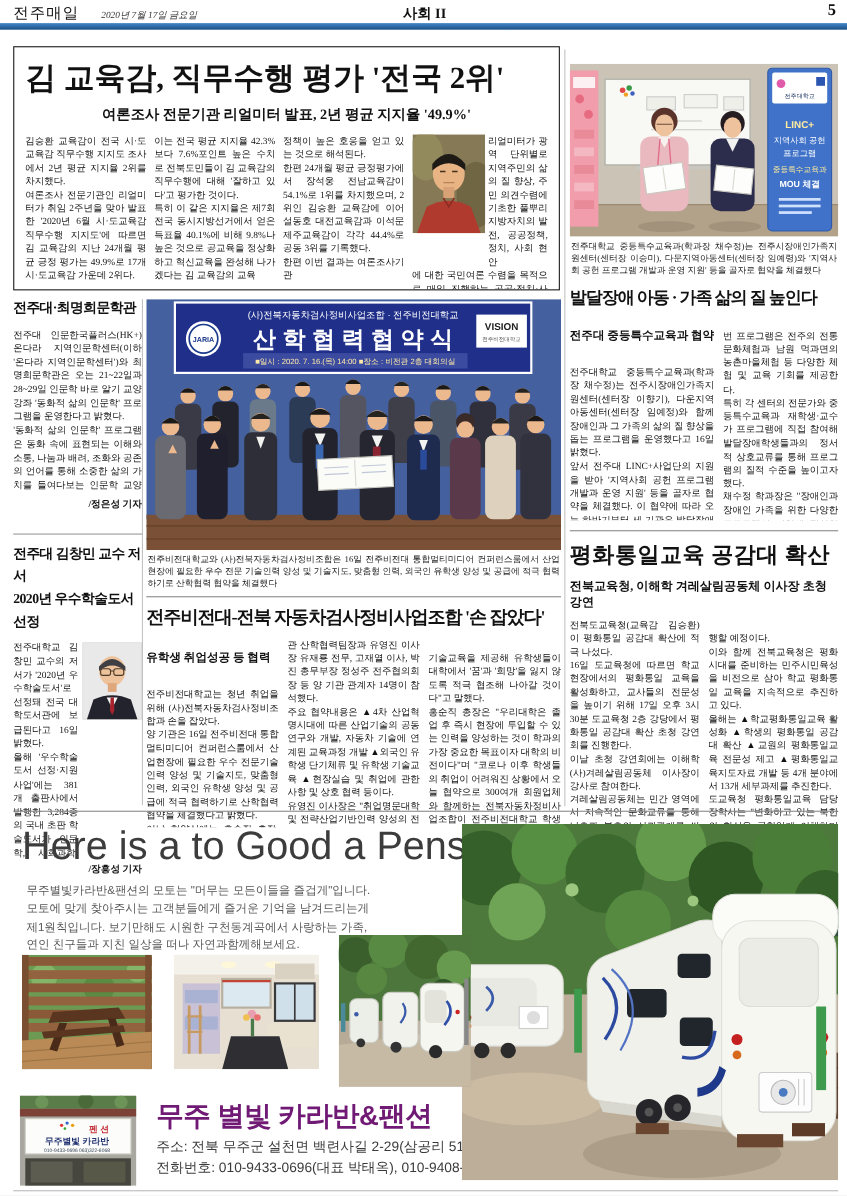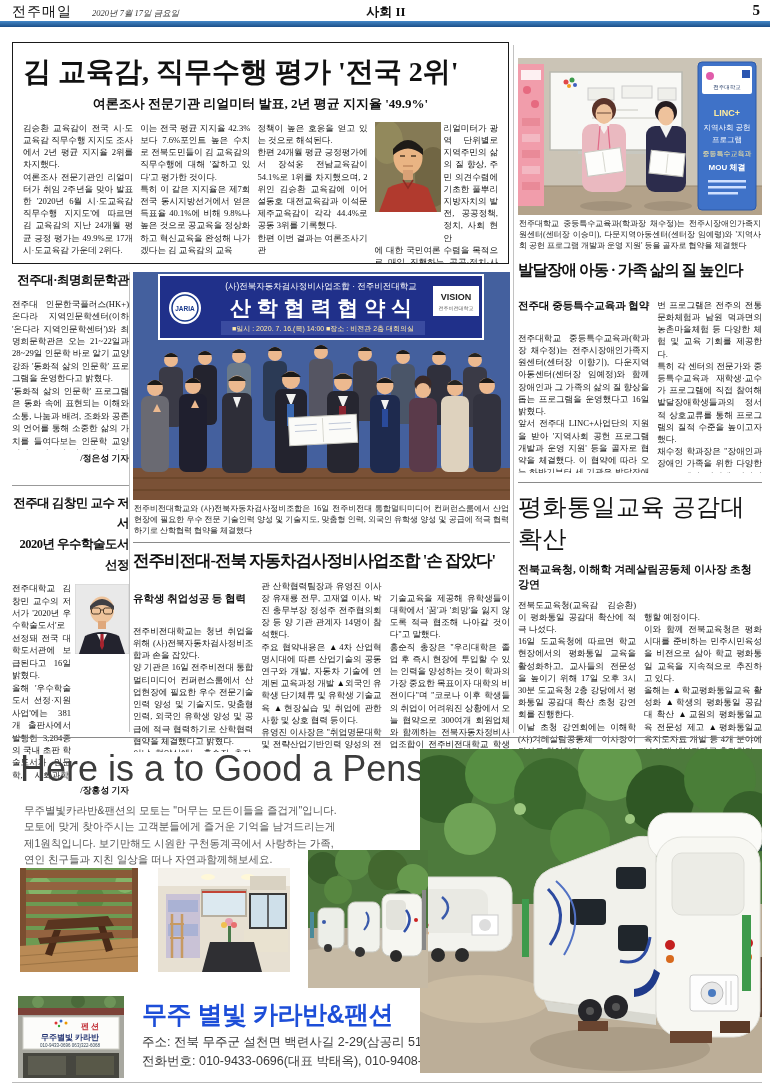--- a/index.html
+++ b/index.html
@@ -29,52 +29,52 @@
   .side-text{font-size:8.6px;line-height:1.42;text-align:justify;white-space:pre-line;}
   .byline{display:block;text-align:right;font-size:8.8px;font-weight:700;margin-top:3px;}
 
   
   .vline{position:absolute;width:1px;background:#c2c2c2;}
   .v1{left:129px;top:272px;height:460px;}
   .v2{left:513px;top:45px;height:688px;}
 
   
   .leftcol{position:absolute;left:12px;top:268px;width:117px;}
-  .leftcol h3{margin:2px 0 7px;font-size:12.5px;line-height:1.65;font-weight:800;letter-spacing:-0.5px;text-align:right;}
+  .leftcol h3{margin:2px 0 7px;font-size:12.5px;line-height:1.65;font-weight:800;letter-spacing:-0.5px;}
   .small-body{font-size:8.6px;line-height:1.45;text-align:justify;white-space:pre-line;}
   .art-a .small-body{max-height:152px;overflow:hidden;}
   .art-b{border-top:1px solid #999;margin-top:20px;padding-top:5px;}
   .art-b .small-body{max-height:200px;overflow:hidden;}
   .prof-photo{float:right;margin:2px 0 3px 4px;}
 
   
   .centercol{position:absolute;left:133px;top:272px;width:377px;}
   .caption{font-size:8px;line-height:1.4;color:#1a1a1a;text-align:justify;margin:3px 1px 5px;white-space:pre-line;}
   .center-art{border-top:1px solid #8a8a8a;padding-top:5px;}
   .center-art h3{margin:2px 0 8px;font-size:16.5px;font-weight:900;letter-spacing:-1px;}
   .cols{display:flex;gap:8px;}
   .center-art .cols{height:172px;overflow:hidden;}
   .sub-h{font-size:10.5px;font-weight:800;margin:0 0 6px;white-space:nowrap;}
 
   
   .rightcol{position:absolute;left:518px;top:45px;width:244px;margin-top:13px;}
   .art1 h3{margin:8px 0 6px;font-size:15.5px;font-weight:900;letter-spacing:-1px;}
   .art1 .cols{height:186px;overflow:hidden;}
   .art2{border-top:1px solid #8a8a8a;margin-top:9px;padding-top:6px;}
-  .art2 h3{margin:2px 0 7px;font-size:24px;font-weight:400;letter-spacing:0.5px;}
+  .art2 h3{margin:2px 0 7px;font-size:20px;font-weight:700;letter-spacing:0.5px;}
   .art2 .sub2{font-size:11px;font-weight:800;margin:0 0 7px;}
   .art2 .cols{height:212px;overflow:hidden;}
 
   
   .ad{position:absolute;left:12px;top:737px;width:750px;height:346px;border-top:1px solid #8a8a8a;
       border-bottom:1px solid #bbb;box-sizing:border-box;font-family:"Liberation Sans","DejaVu Sans",sans-serif;}
   .ad-h{position:absolute;left:8px;top:10px;font-size:36px;font-weight:400;color:#3c3c3c;letter-spacing:0;}
   .ad-p{position:absolute;left:12px;top:64px;width:340px;font-size:10.5px;line-height:1.55;color:#555;white-space:pre-line;}
   .ph{position:absolute;}
-  .ad-title{position:absolute;left:130px;top:260px;font-size:25px;font-weight:800;color:#1d4ed8;letter-spacing:-0.5px;}
+  .ad-title{position:absolute;left:130px;top:260px;font-size:25px;font-weight:800;color:#701a75;letter-spacing:-0.5px;}
   .ad-addr{position:absolute;left:130px;top:296px;font-size:12.5px;color:#3a3a3a;}
   .ad-tel{position:absolute;left:130px;top:315px;font-size:12.5px;color:#3a3a3a;}
 </style>
 </head>
 <body>
 
 <div class="page">
 
   <div class="masthead">
     <span class="mh-paper">전주매일</span>

